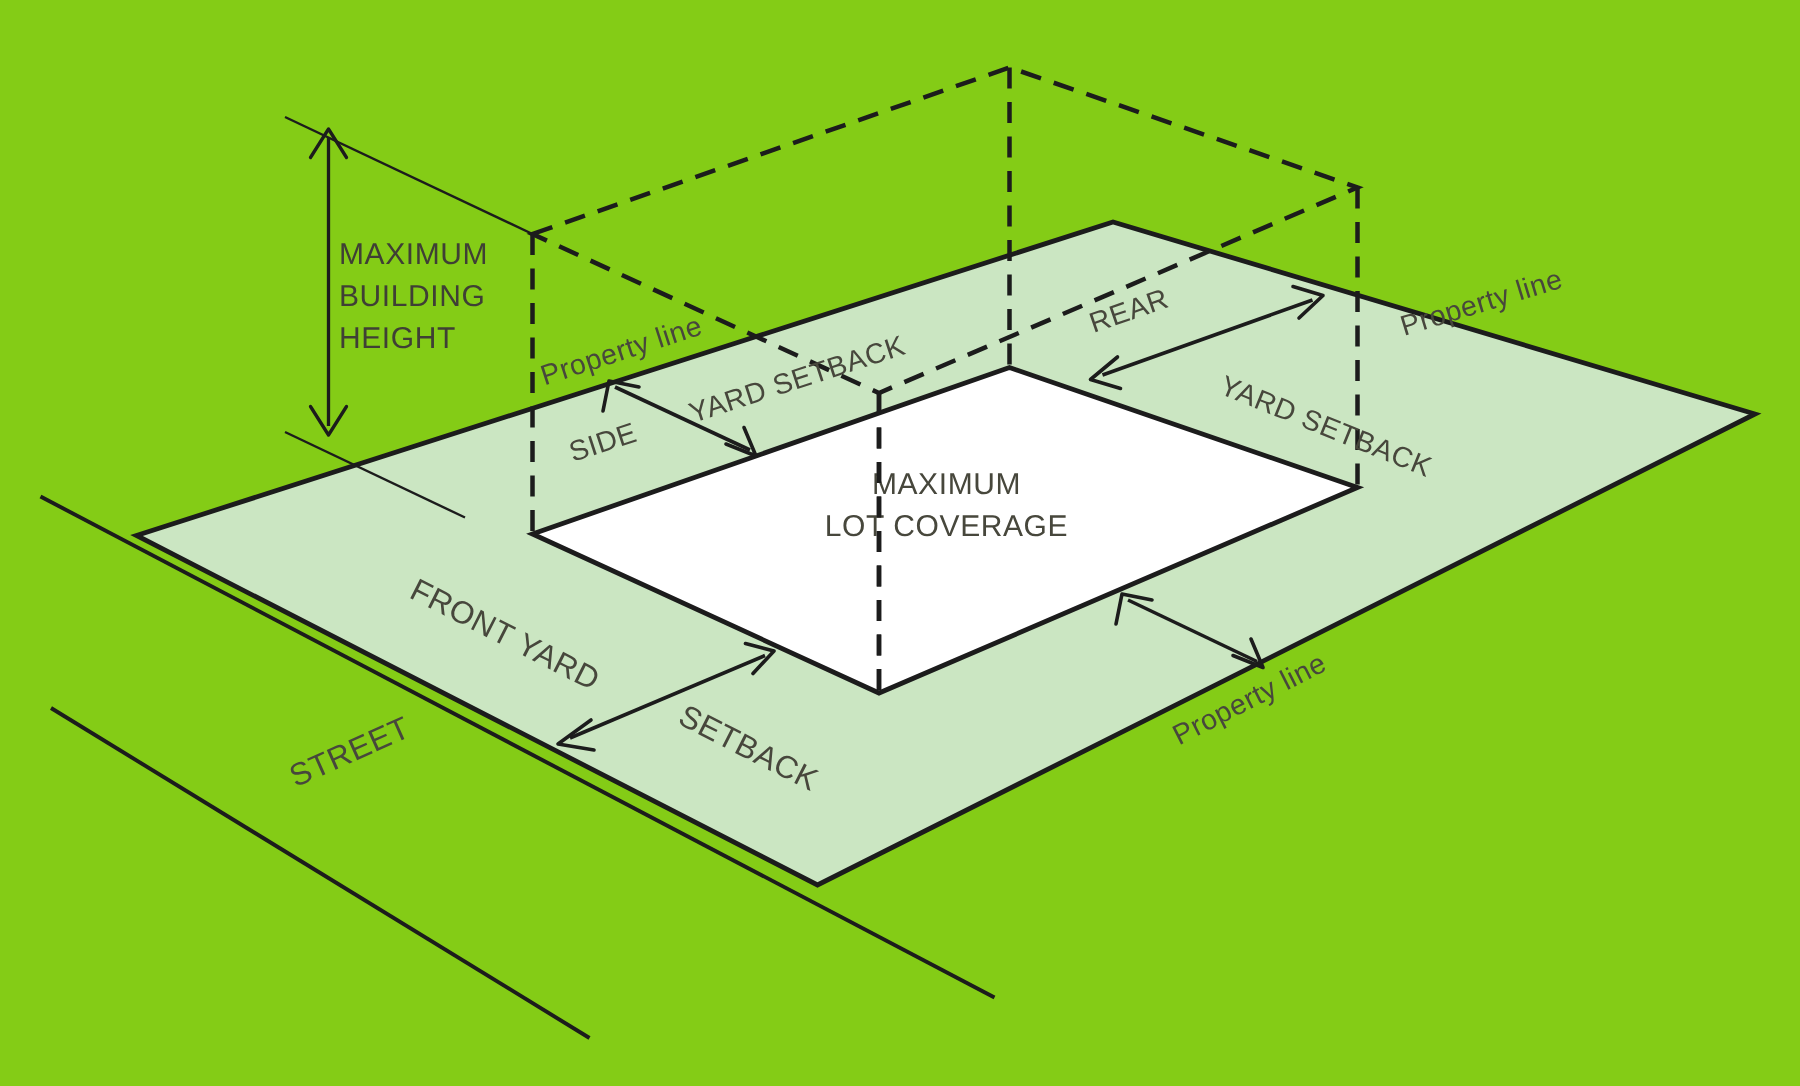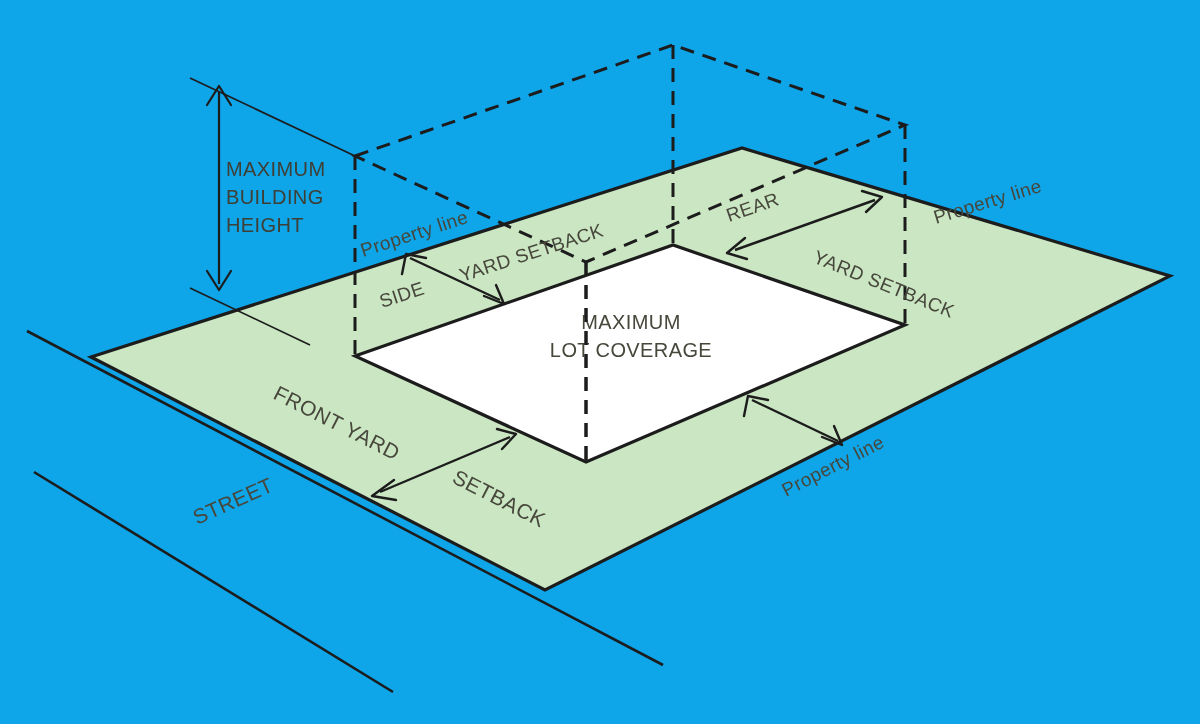--- a/index.html
+++ b/index.html
@@ -4,21 +4,21 @@
 <style>
   html, body {
     margin: 0;
     padding: 0;
     background: #fdfde6;
   }
   #stage {
     position: relative;
     width: 1200px;
     height: 724px;
-    background: #0ea5e9;
+    background: #84cc16;
     overflow: hidden;
     font-family: "Liberation Sans", sans-serif;
   }
   svg.diagram {
     position: absolute;
     top: 0;
     left: 0;
     width: 1200px;
     height: 724px;
     display: block;

